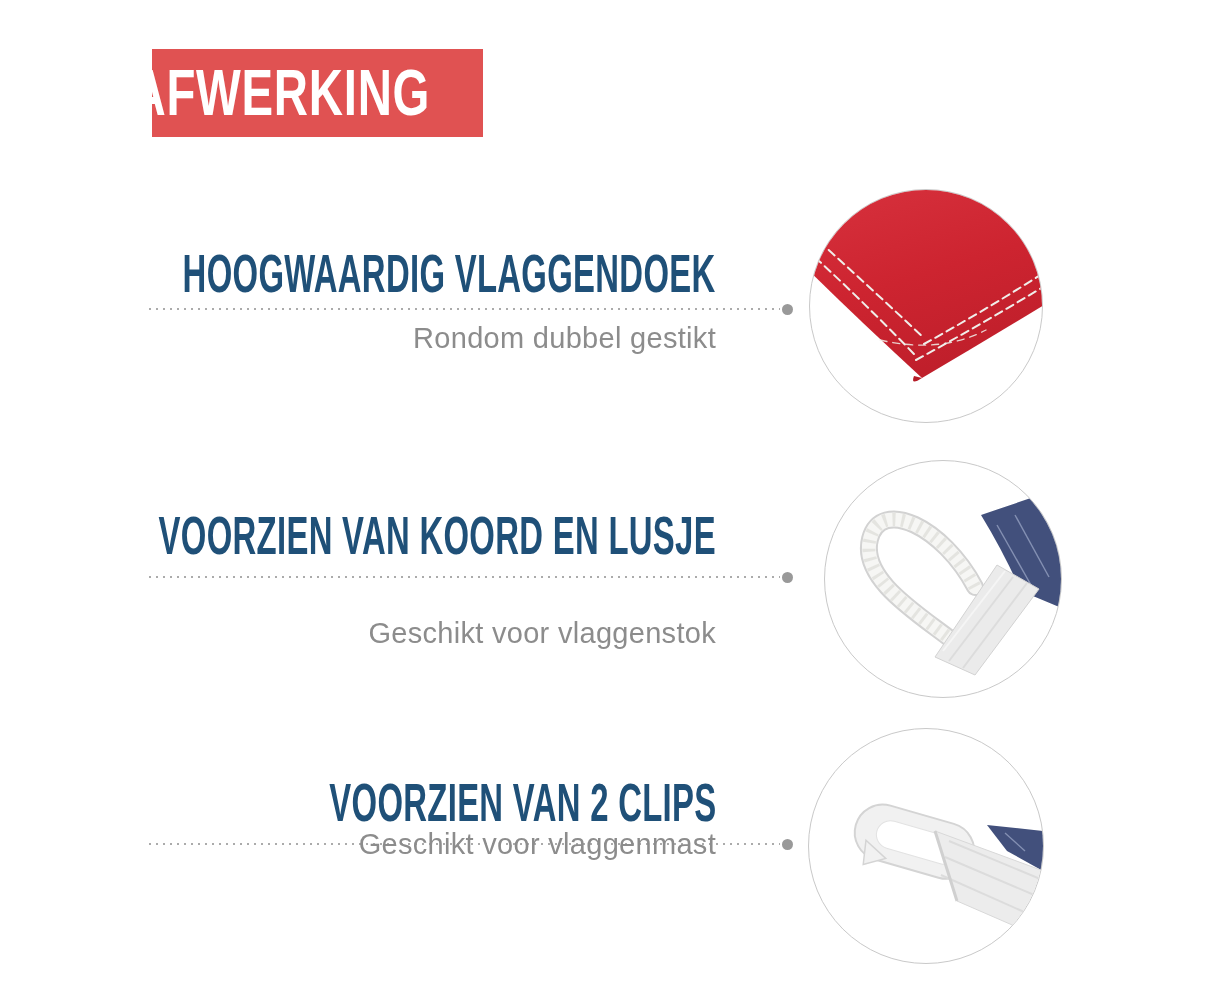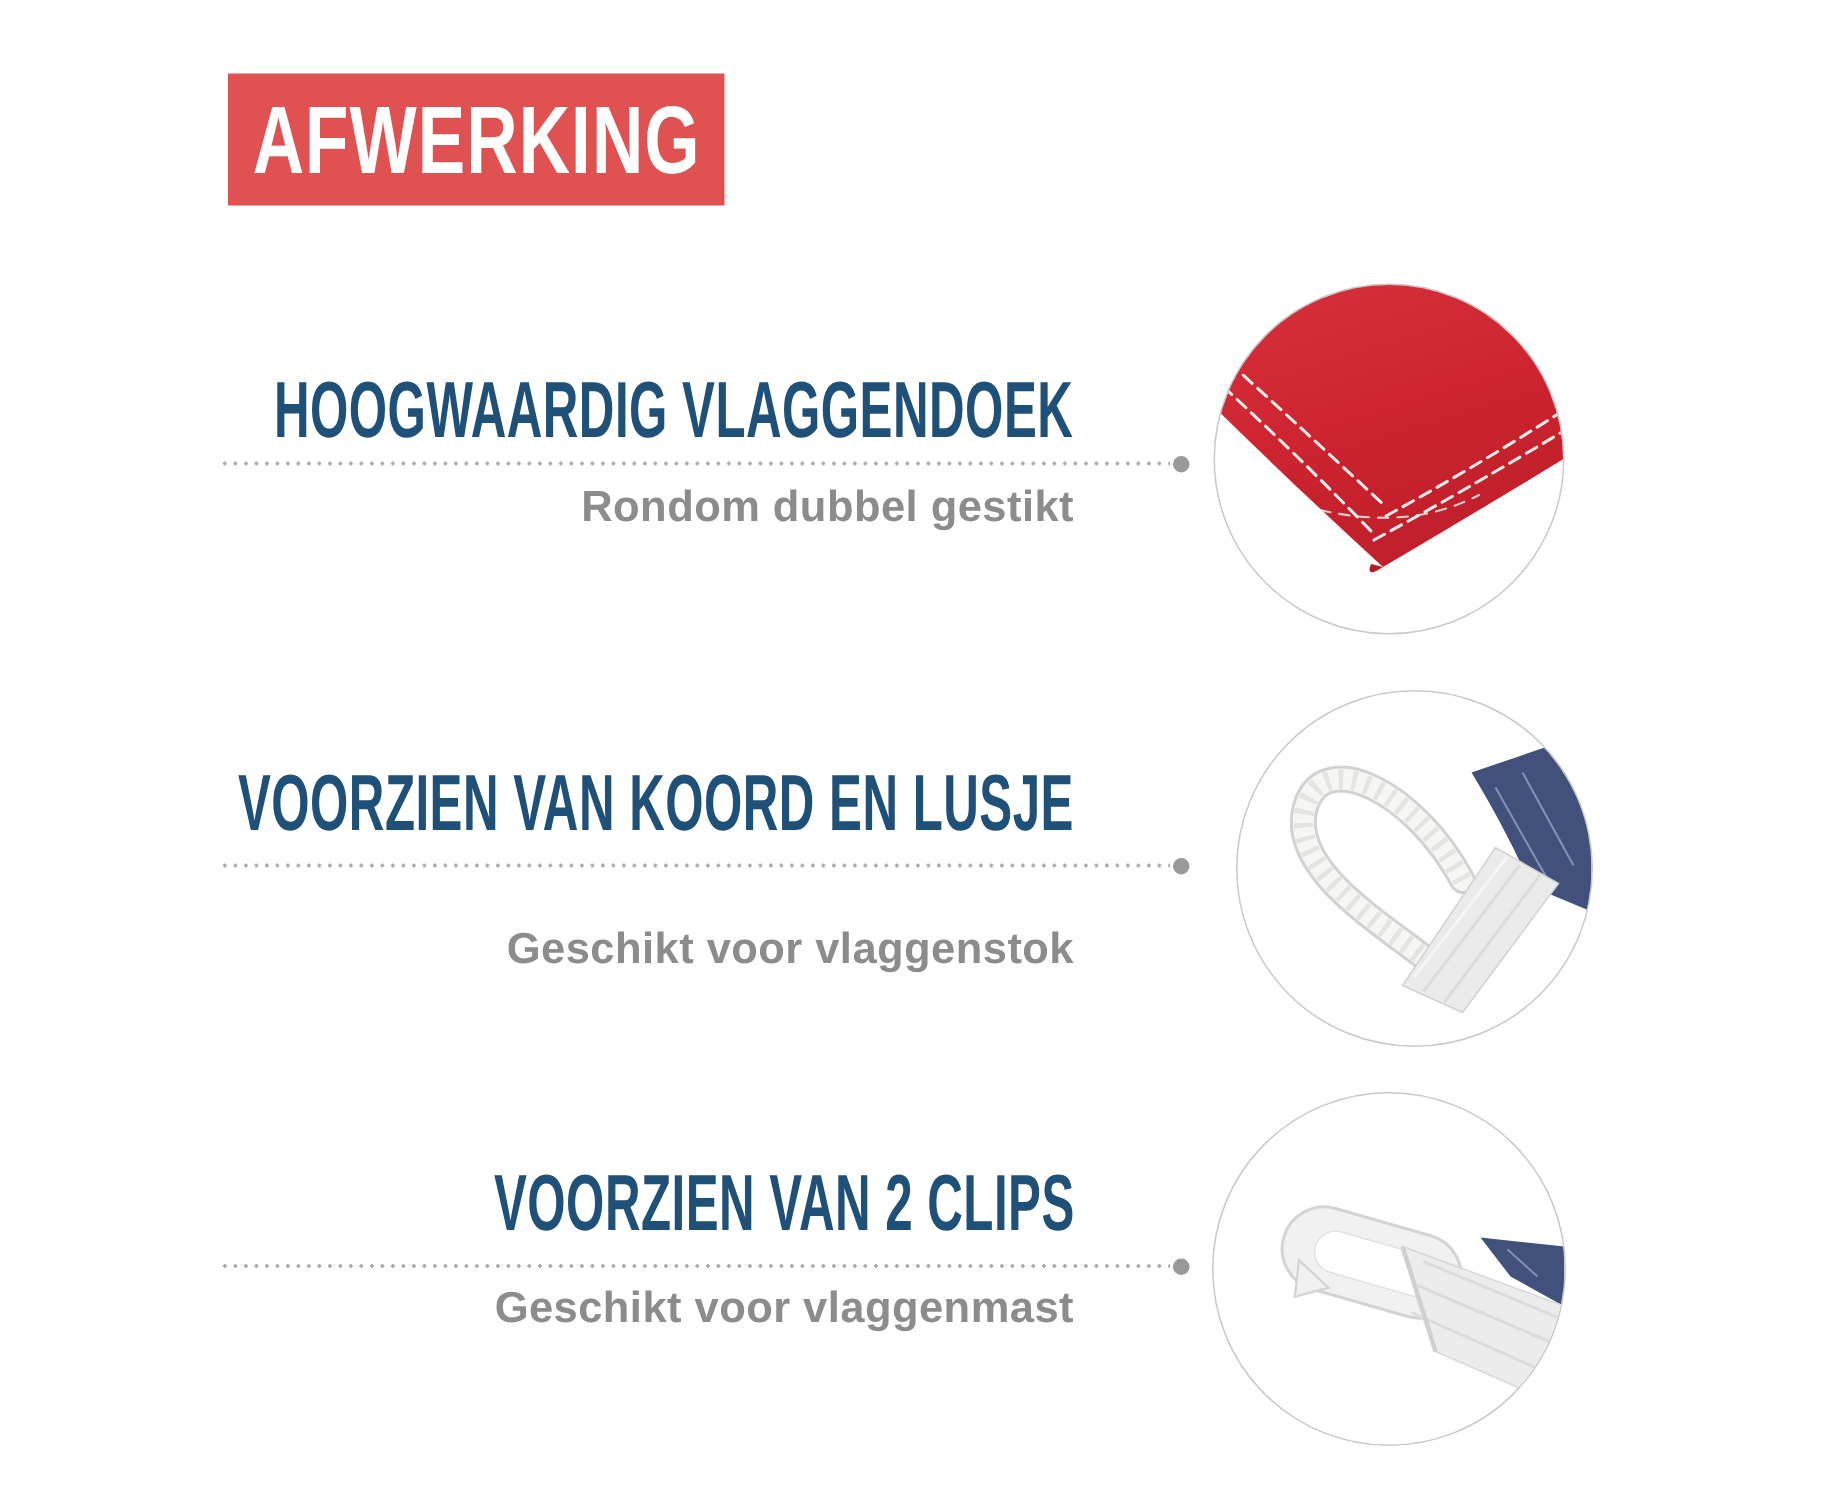--- a/index.html
+++ b/index.html
@@ -3,35 +3,35 @@
 <meta charset="utf-8">
 <style>
   html,body{margin:0;padding:0;background:#ffffff;}
   .canvas{
     position:relative;width:1222px;height:1000px;background:#ffffff;overflow:hidden;
     font-family:"Liberation Sans",sans-serif;
   }
   
   .header-box{
     position:absolute;left:152px;top:49px;width:331px;height:88px;
-    background:#e05252;display:flex;align-items:center;justify-content:center;
+    background:#e05252;display:flex;align-items:center;justify-content:flex-end;
   }
   .header-label{
     color:#ffffff;font-size:64px;font-weight:bold;line-height:1;
     transform:scaleX(0.74);transform-origin:50% 50%;letter-spacing:1px;white-space:nowrap;
   }
   
   .feat-title{
     position:absolute;right:506px;color:#1f5078;font-weight:bold;font-size:53px;
     line-height:42px;white-space:nowrap;transform:scaleX(0.62);transform-origin:100% 50%;
     letter-spacing:0.5px;
   }
   .feat-sub{
     position:absolute;right:506px;color:#8c8c8c;font-size:29px;line-height:32px;
-    white-space:nowrap;letter-spacing:0.3px;font-weight:bold;
+    white-space:nowrap;letter-spacing:0.3px;
   }
   .dotline{
     position:absolute;left:148px;width:632px;height:4px;
     background-image:radial-gradient(circle 1.3px at 2px 2px,#ababab 98%,rgba(0,0,0,0));
     background-size:7px 4px;background-repeat:repeat-x;
   }
   .end-dot{
     position:absolute;left:calc(100% + 2px);top:-3.5px;width:11px;height:11px;
     border-radius:50%;background:#999999;
   }
@@ -63,21 +63,21 @@
   <div class="feat-title" style="top:515px;">VOORZIEN VAN KOORD EN LUSJE</div>
   <div class="dotline" style="top:575px;">
     <span class="end-dot"></span>
   </div>
   <div class="feat-sub" style="top:617px;">Geschikt voor vlaggenstok</div>
 
   <div class="feat-title" style="top:782px;">VOORZIEN VAN 2 CLIPS</div>
   <div class="dotline" style="top:842px;">
     <span class="end-dot"></span>
   </div>
-  <div class="feat-sub" style="top:856px;">Geschikt voor vlaggenmast</div>
+  <div class="feat-sub" style="top:828px;">Geschikt voor vlaggenmast</div>
 
   <div class="photo-circle c1">
     <svg viewBox="0 0 232 232" xmlns="http://www.w3.org/2000/svg">
       <defs>
         <linearGradient id="redgrad" x1="0" y1="0" x2="0.4" y2="1">
           <stop offset="0" stop-color="#d93440"></stop>
           <stop offset="0.6" stop-color="#cd2430"></stop>
           <stop offset="1" stop-color="#c01f2b"></stop>
         </linearGradient>
       </defs>

